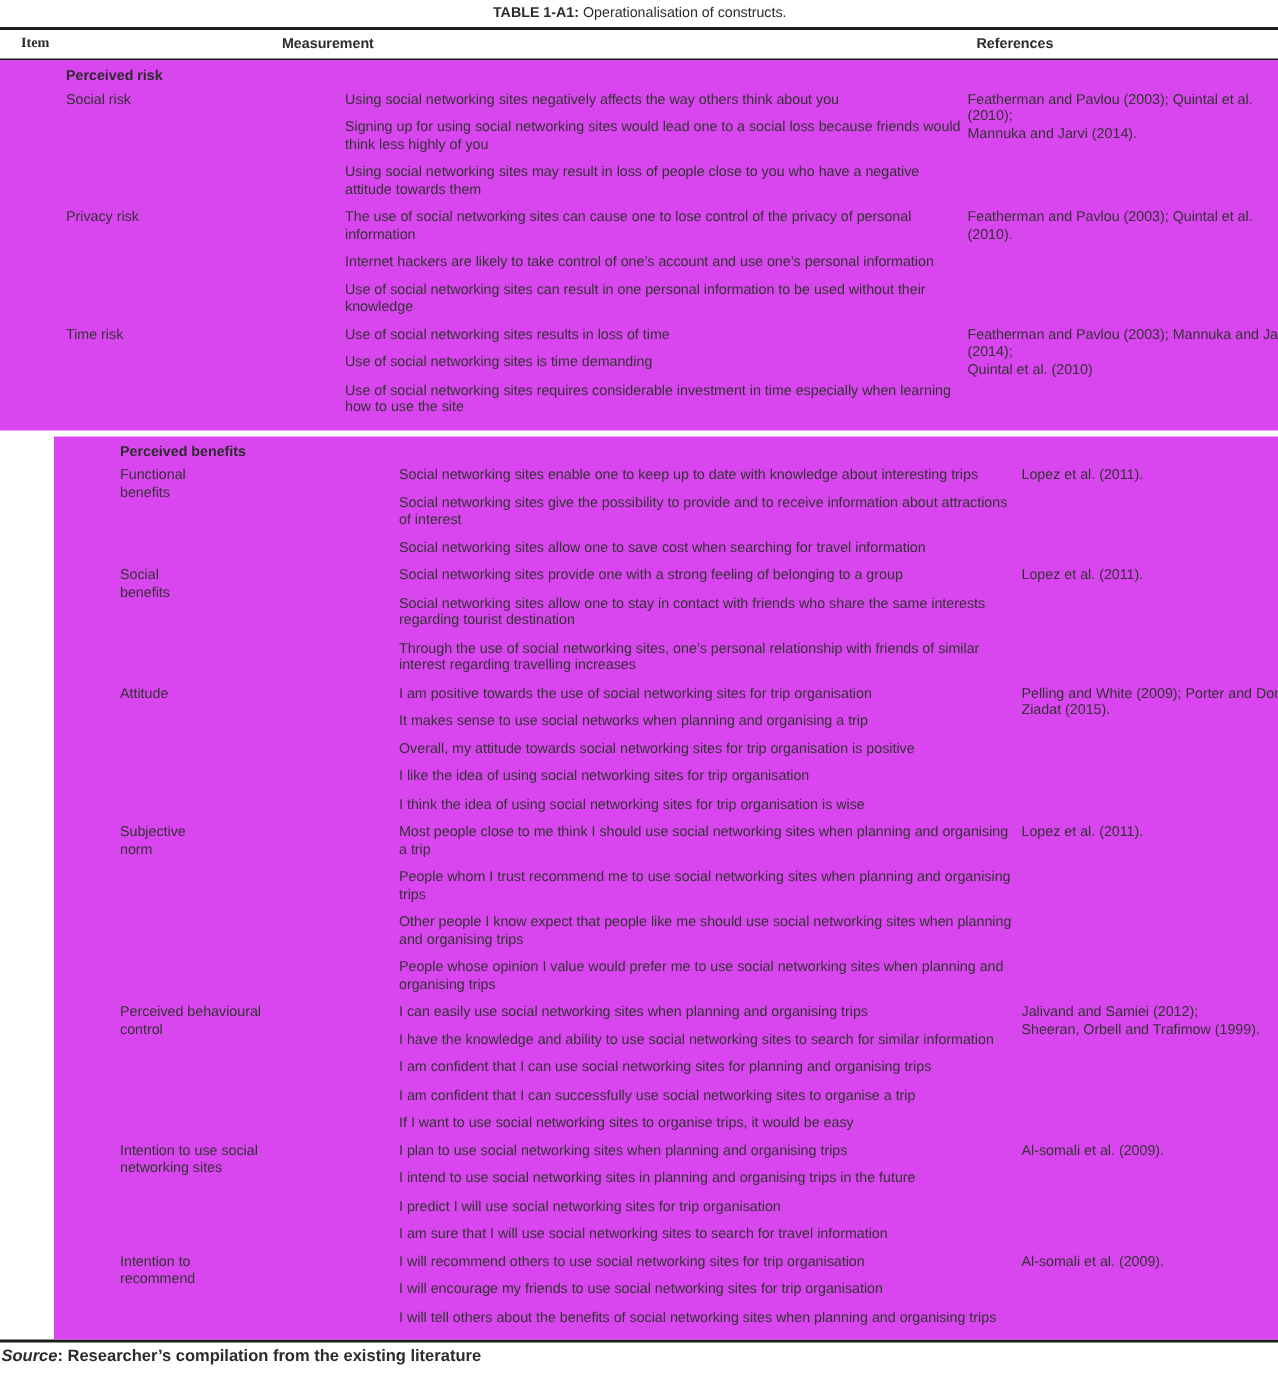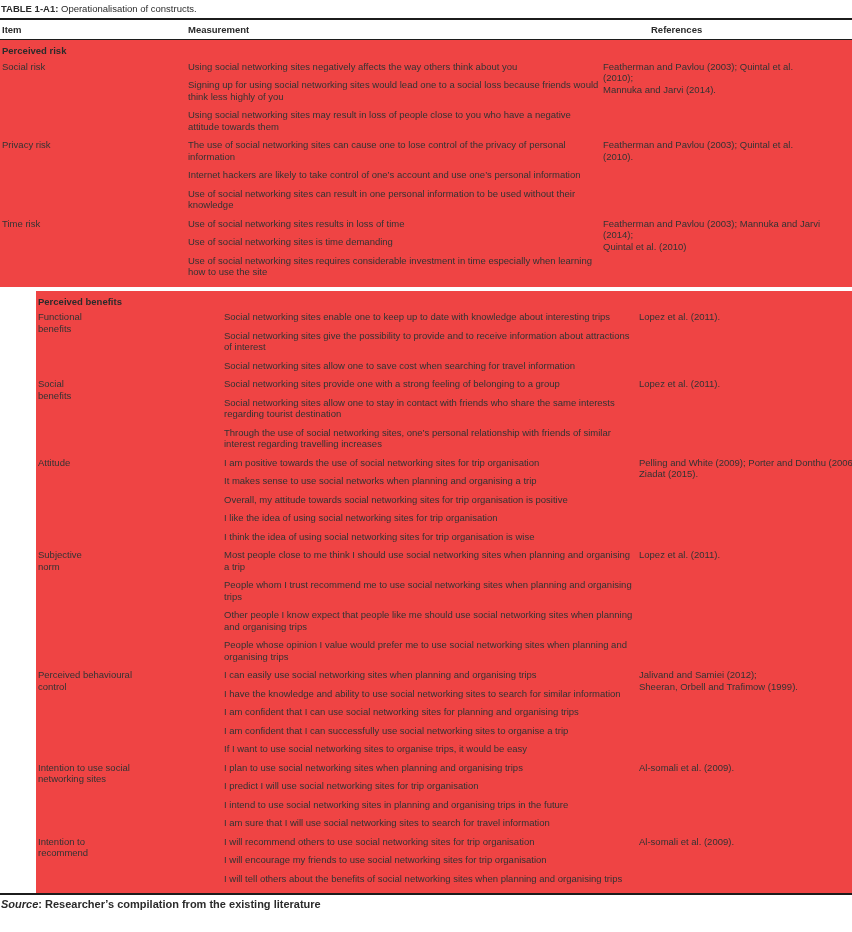--- a/index.html
+++ b/index.html
@@ -10,41 +10,42 @@
     color: #333333;
     overflow: hidden;
   }
   .page { width: 852px; }
 
   
   .table-title {
     font-size: 9.5px; line-height: 12px;
     padding: 3px 0 3px 1px;
     color: #2b2b2b;
+    text-align: center;
   }
   .table-title .t-label { font-weight: bold; }
 
   
   .thead {
     display: grid;
     grid-template-columns: 188px 413px 1fr;
     border-top: 2px solid #1c1c1c;
     border-bottom: 1.4px solid #1c1c1c;
     background: #ffffff;
     font-weight: bold;
     font-size: 9.5px; line-height: 11px;
     padding: 4px 0 4px 0;
     color: #2b2b2b;
   }
-  .thead .hc1 { padding-left: 2px; }
+  .thead .hc1 { padding-left: 14px; font-family: Liberation Serif, serif; }
   .thead .hc3 { padding-left: 2px; margin-left: 48px; }
 
   
   .tbody { border-bottom: 2px solid #1c1c1c; }
-  .section { background: #ef4444; overflow: hidden; }
+  .section { background: #d946ef; overflow: hidden; padding-left: 42px; }
   .section + .section { margin-top: 4px; margin-left: 36px; }
   .section-header {
     font-weight: bold;
     font-size: 9.5px; line-height: 11.5px;
     padding: 5px 0 4px 2px;
     color: #2b2b2b;
   }
   .trow {
     display: grid;
     grid-template-columns: 188px 413px 1fr;
@@ -210,22 +211,22 @@
             <span class="ref-line">Sheeran, Orbell and Trafimow (1999).</span>
           </div>
         </div>
         <div class="trow">
           <div class="c-item">
             <span class="item-line">Intention to use social</span>
             <span class="item-line">networking sites</span>
           </div>
           <div class="c-meas">
             <div class="para">I plan to use social networking sites when planning and organising trips</div>
+            <div class="para">I intend to use social networking sites in planning and organising trips in the future</div>
             <div class="para">I predict I will use social networking sites for trip organisation</div>
-            <div class="para">I intend to use social networking sites in planning and organising trips in the future</div>
             <div class="para">I am sure that I will use social networking sites to search for travel information</div>
           </div>
           <div class="c-refs">
             <span class="ref-line">Al-somali et al. (2009).</span>
           </div>
         </div>
         <div class="trow">
           <div class="c-item">
             <span class="item-line">Intention to</span>
             <span class="item-line">recommend</span>

